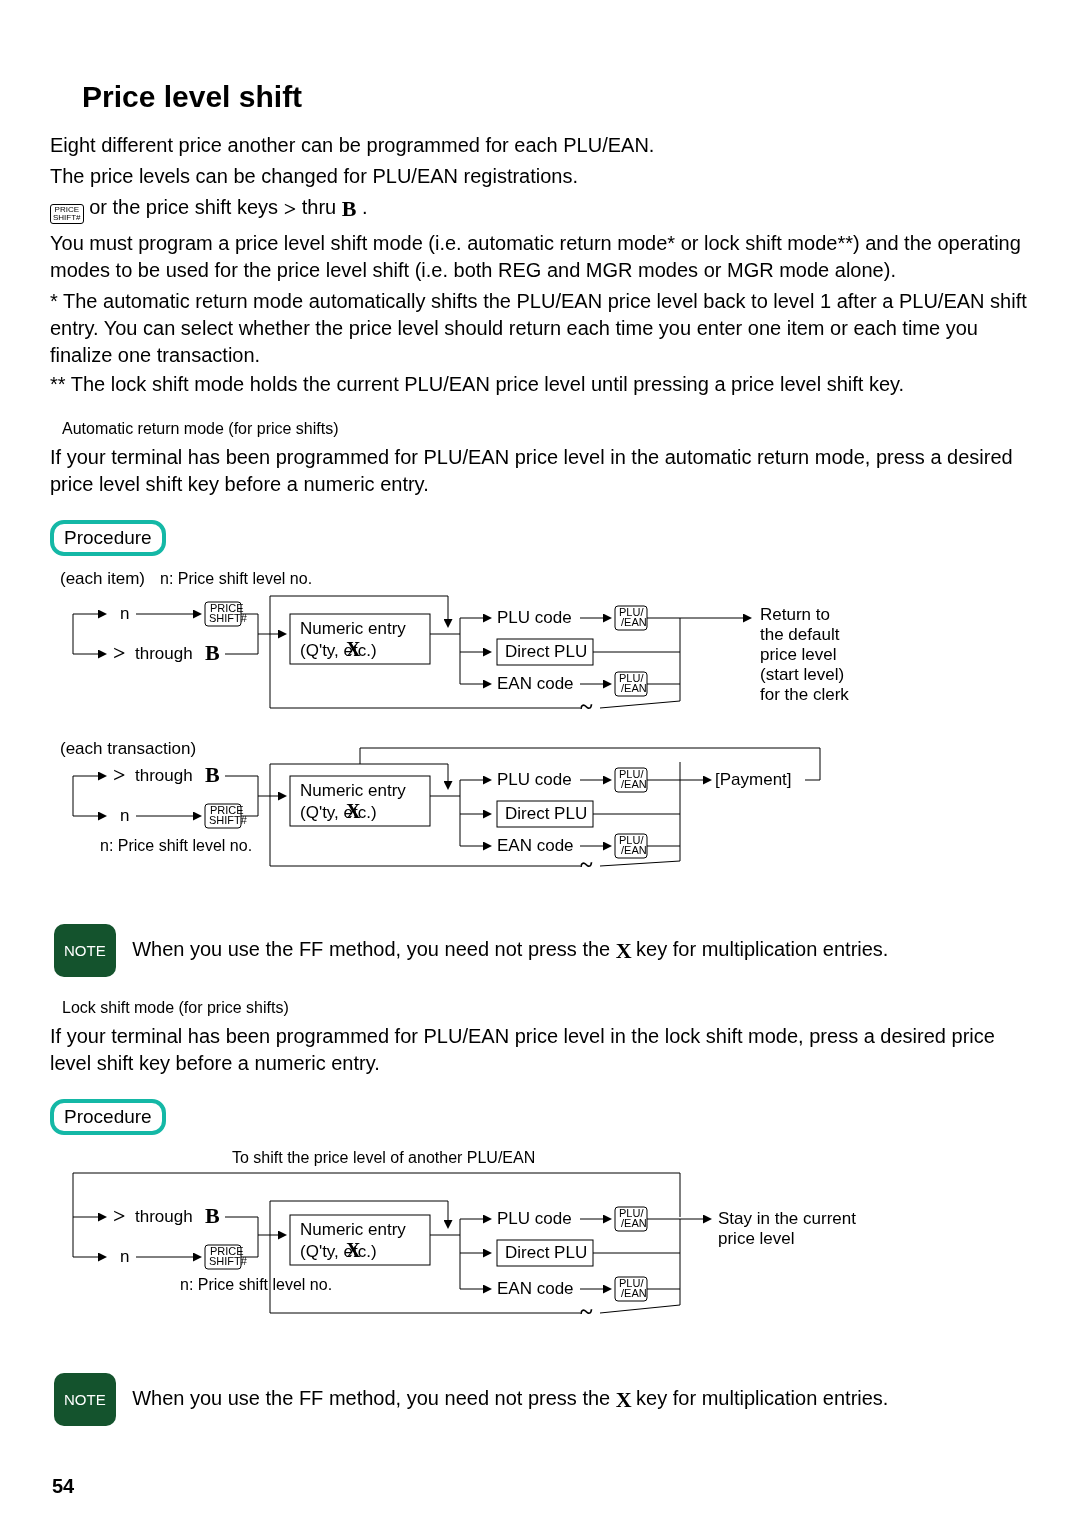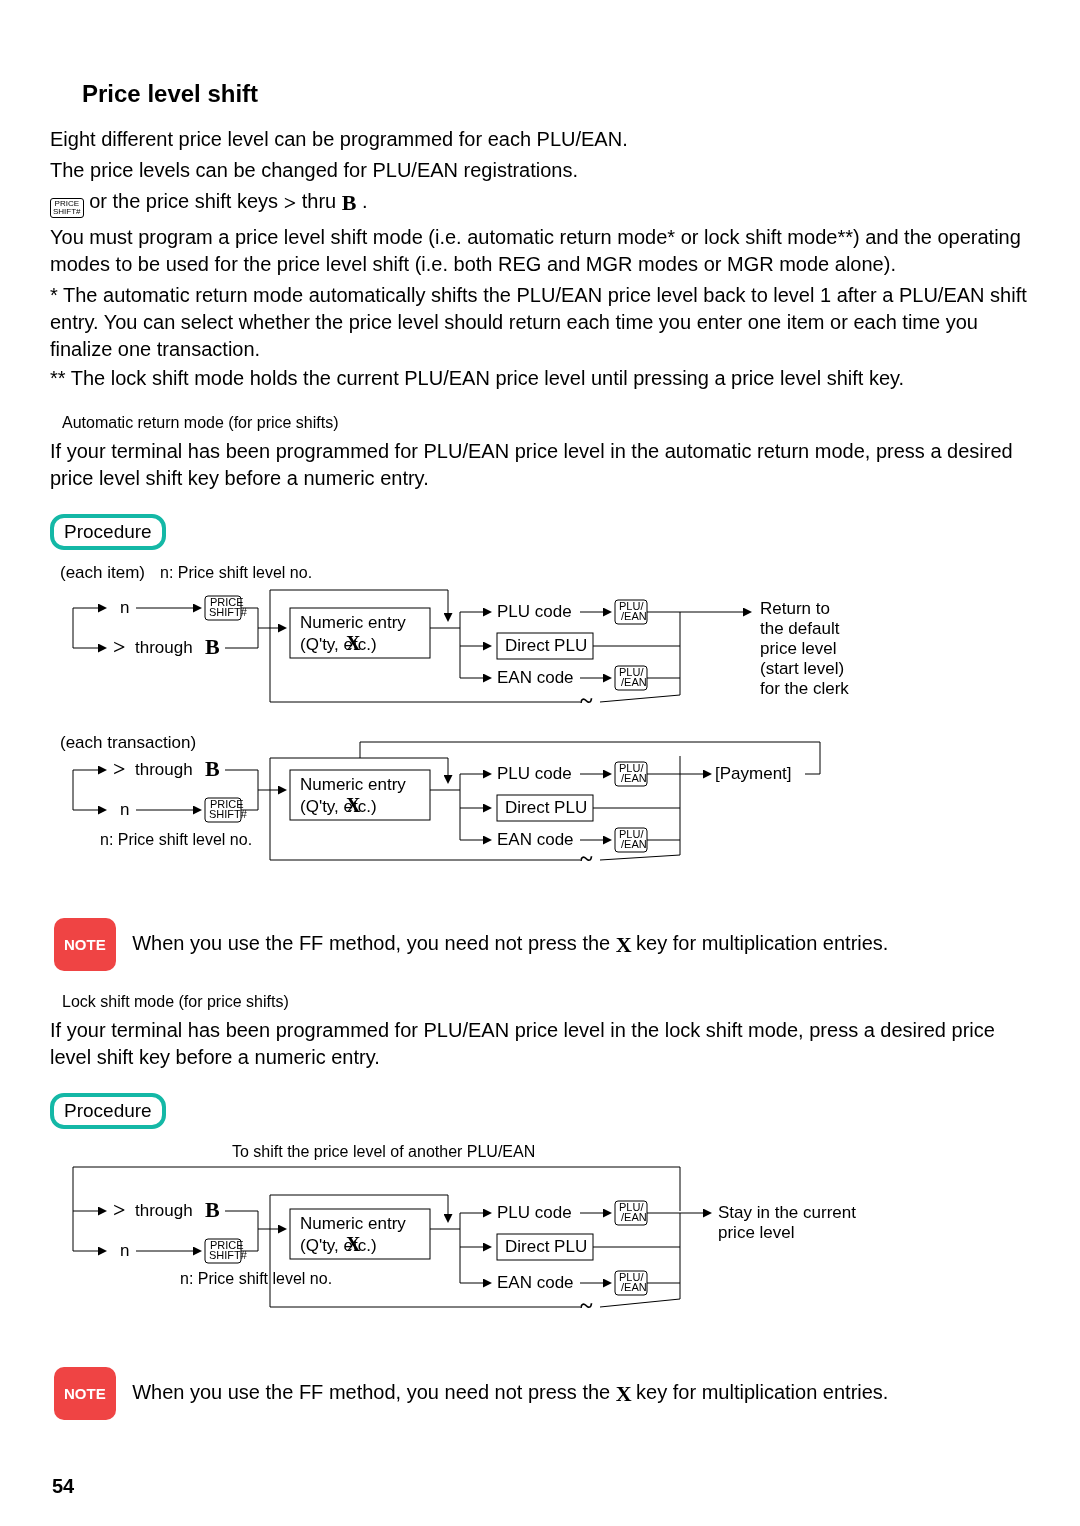--- a/index.html
+++ b/index.html
@@ -3,21 +3,21 @@
 <meta charset="utf-8">
 <style>
   html, body { margin:0; padding:0; background:#fff; }
   body {
     width:1080px; min-height:1526px;
     font-family: Arial, Helvetica, sans-serif;
     color:#000;
     box-sizing:border-box;
     padding: 80px 50px 40px 50px;
   }
-  h1.title { font-size:24px; font-weight:bold; margin:0 0 18px 32px; }
+  h1.title { font-size:30px; font-weight:bold; margin:0 0 18px 32px; }
   p.body { font-size:20px; line-height:1.35; margin:4px 0; }
   .pageno { font-weight:bold; font-size:20px; position:absolute; left:52px; bottom:28px; }
   .keybox {
     display:inline-flex; flex-direction:column;
     align-items:center; justify-content:center;
     border:1px solid #000; border-radius:3px;
     font-size:8px; line-height:1; padding:1px 2px;
     position:relative; top:-2px;
     min-width:24px;
   }
@@ -31,22 +31,22 @@
     display:inline-block;
     border:4px solid #14b8a6;
     border-radius:14px;
     padding:3px 10px;
     font-size:19px;
     margin:18px 0 10px 0;
   }
 
   .note-badge {
     display:inline-block;
-    background:#ef4444; color:#fff;
-    font-size:15px; font-weight:bold;
+    background:#14532d; color:#fff;
+    font-size:15px; font-weight:normal;
     padding:18px 10px; border-radius:10px;
     margin-right:12px;
   }
   .note-line { margin:18px 0 18px 4px; }
 
   .diagram-wrap { position:relative; }
   svg.diagram { display:block; width:985px; }
 
   
   svg text { font-family: Arial, Helvetica, sans-serif; font-size:17px; }
@@ -58,21 +58,21 @@
   svg .cap { font-size:16px; }
 </style>
 </head>
 <body>
 
 
 
 
 <h1 class="title">Price level shift</h1>
 
-<p class="body">Eight different price level can be programmed for each PLU/EAN.</p>
+<p class="body">Eight different price another can be programmed for each PLU/EAN.</p>
 <p class="body">The price levels can be changed for PLU/EAN registrations.</p>
 
 <p class="body">
   <span class="keybox">
     <span>PRICE</span>
     <span>SHIFT#</span>
   </span>
   <span> or the price shift keys </span>
   <span class="bigglyph">&gt;</span>
   <span> thru </span>

